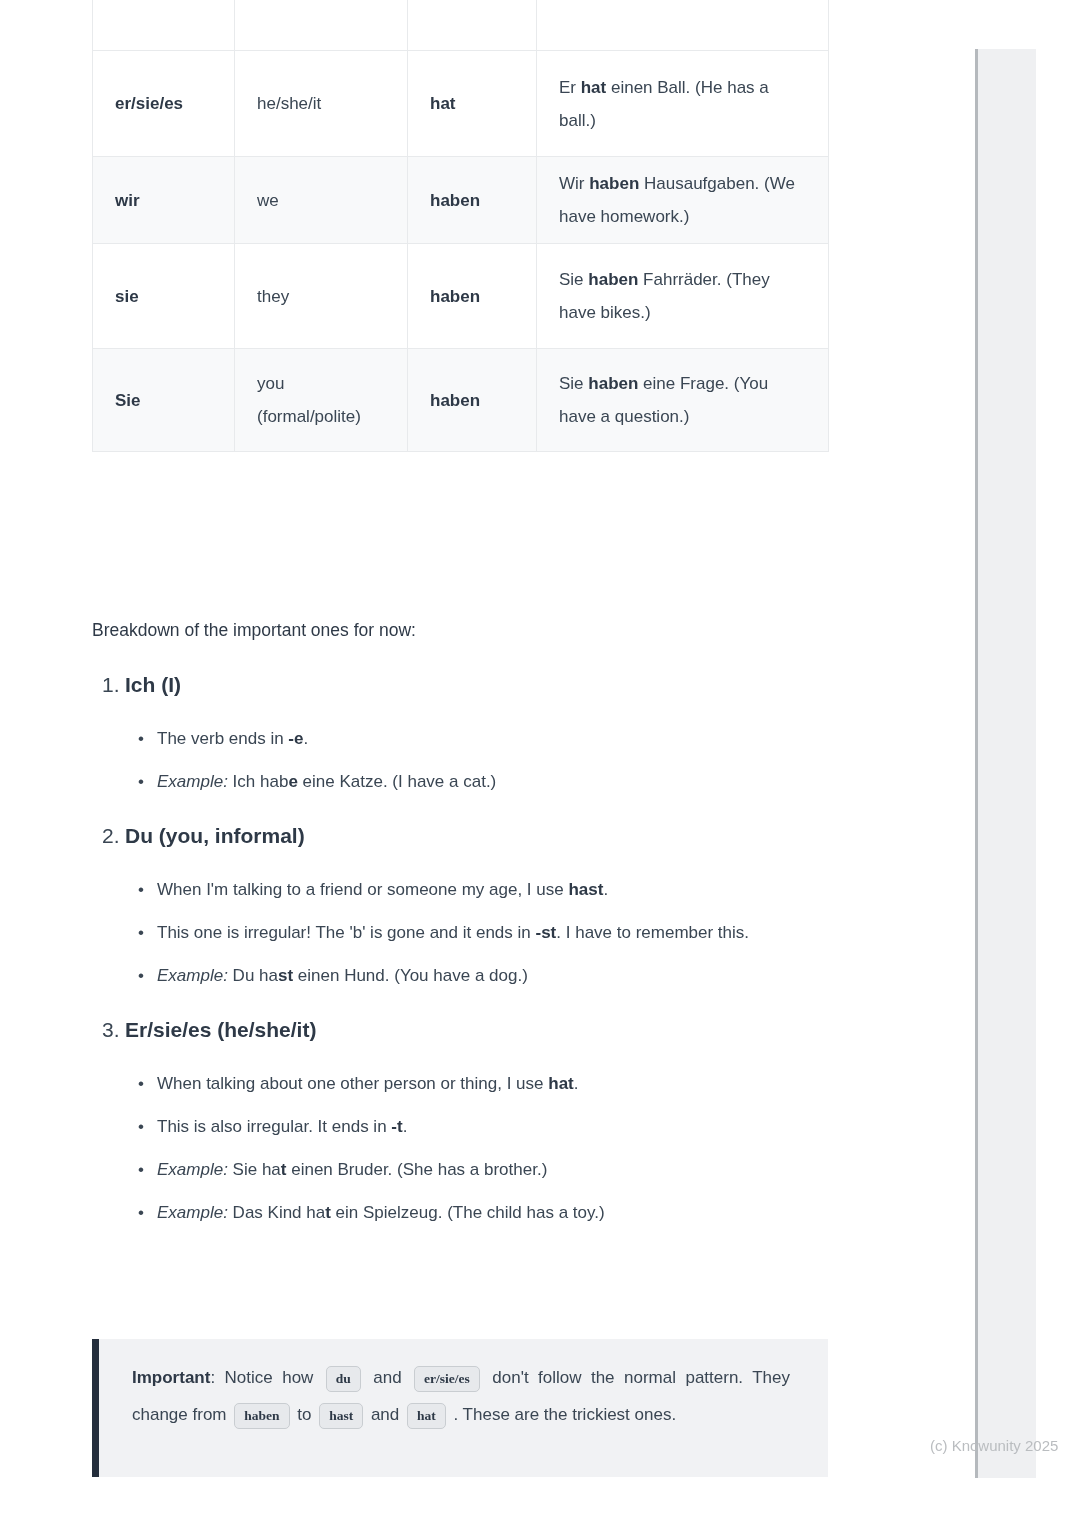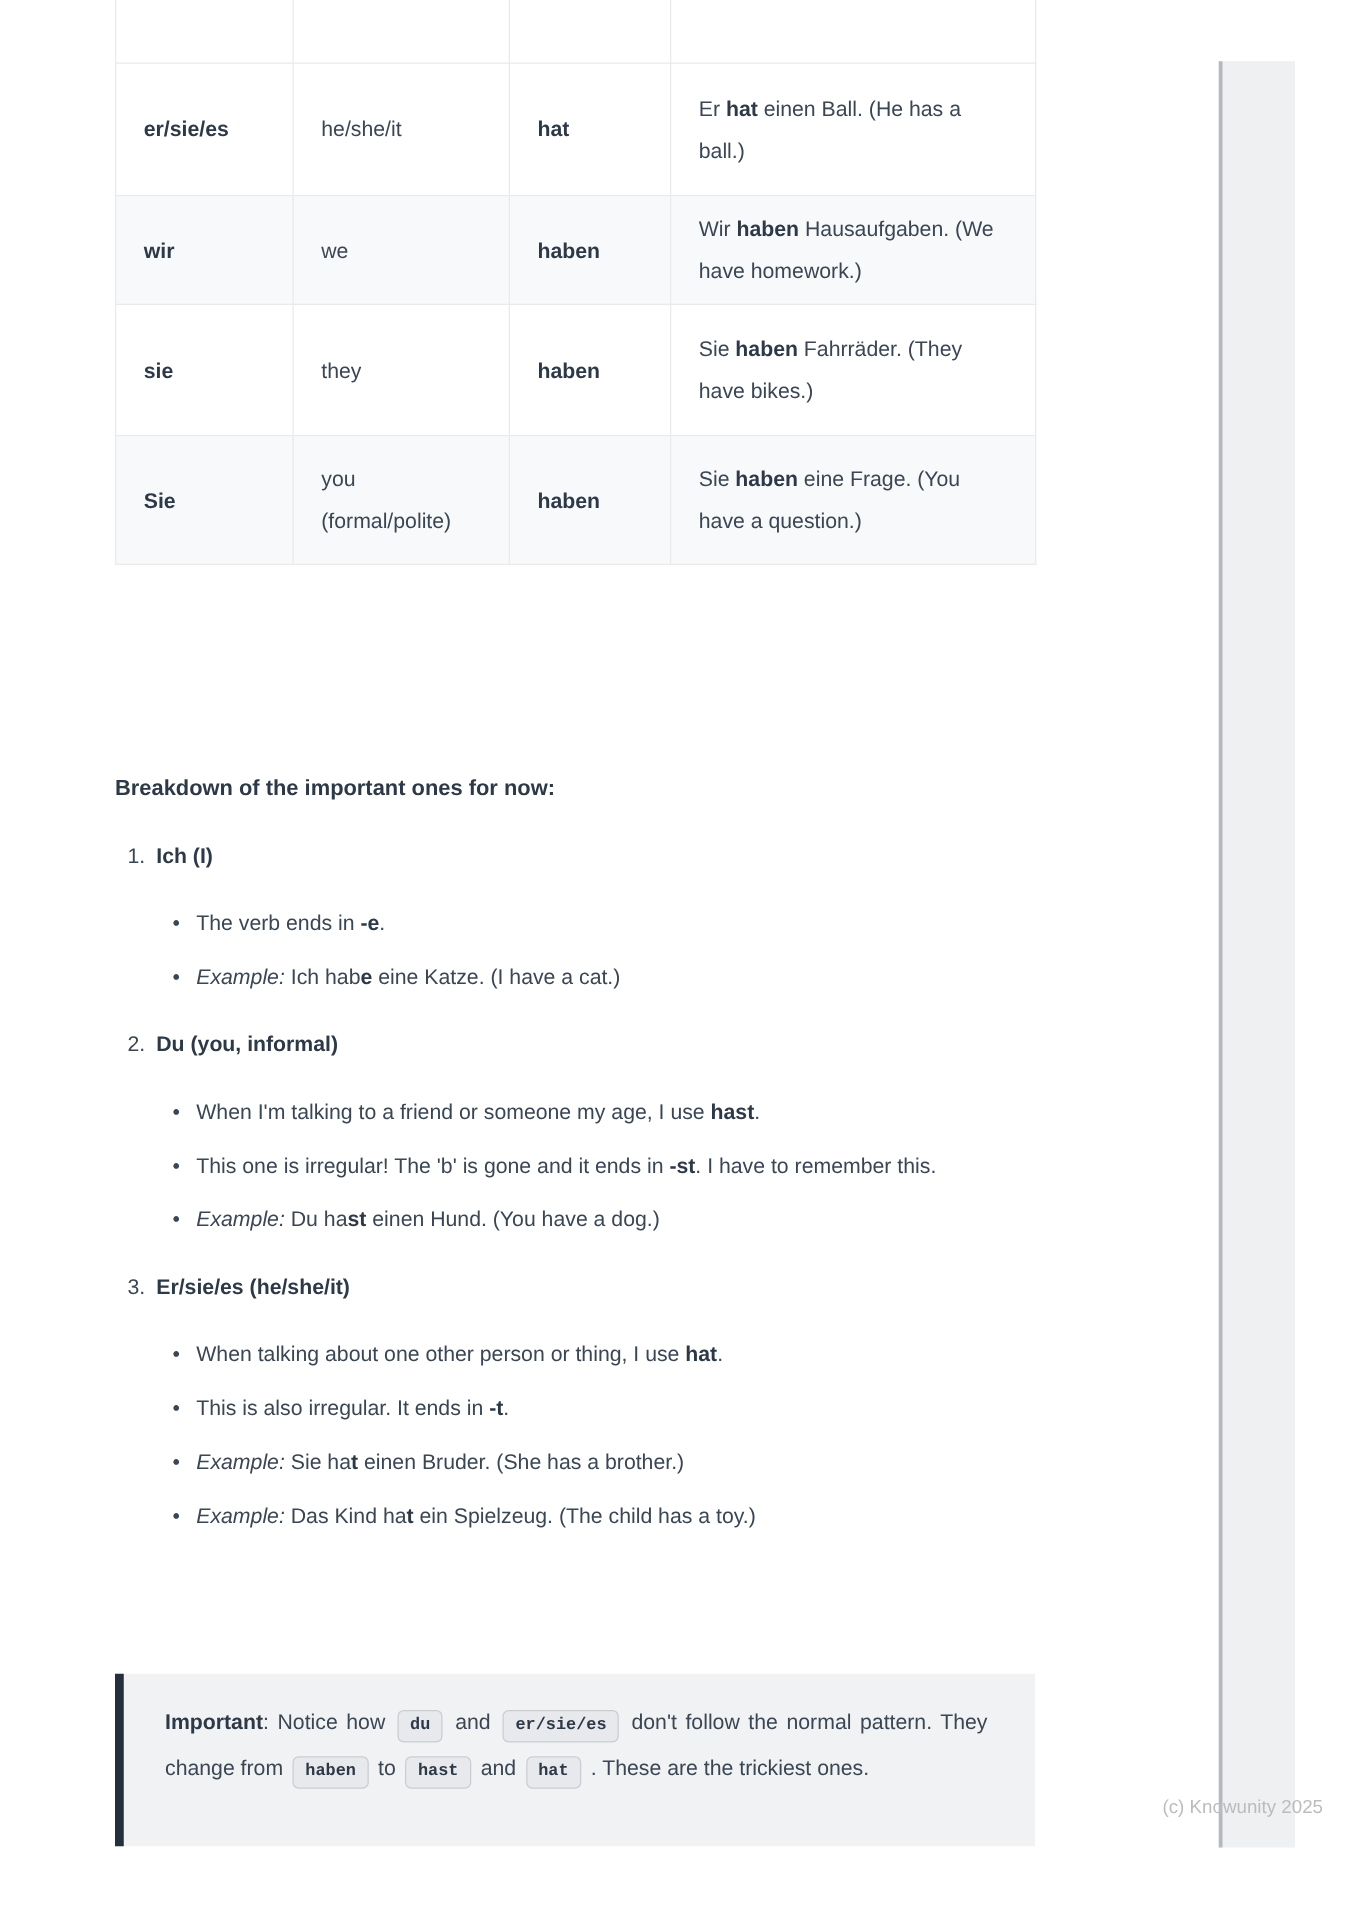--- a/index.html
+++ b/index.html
@@ -48,32 +48,32 @@
   .b { font-weight: 700; color: var(--bold-text, #2e3947); }
   .i { font-style: italic; }
 
   
   .breakdown-heading {
     position: absolute;
     left: 92px;
     top: 616px;
     margin: 0;
     font-size: 17.5px;
-    font-weight: 700;
+    font-weight: 400;
     color: var(--bold-text, #2e3947);
     line-height: 28px;
   }
   .breakdown {
     position: absolute;
     left: 92px;
     top: 669px;
     width: 736px;
   }
   .bd-title {
-    font-size: 17px;
+    font-size: 21px;
     line-height: 32px;
     padding-left: 10px;
     color: var(--bold-text, #2e3947);
   }
   .bd-num {
     display: inline-block;
     min-width: 23px;
     font-weight: 400;
     color: var(--body-text, #3a4653);
   }
@@ -111,21 +111,21 @@
     z-index: 2;
   }
   .callout-text {
     margin: 0;
     font-size: 17px;
     line-height: 37px;
     text-align: justify;
   }
   .code-badge {
     display: inline-block;
-    font-family: Liberation Mono, monospace;
+    font-family: Liberation Serif, serif;
     font-weight: 700;
     font-size: 13.5px;
     line-height: 21px;
     color: var(--bold-text, #2e3947);
     background: var(--code-badge-bg, #e7e9ec);
     border: 1px solid var(--code-badge-border, #c9cdd1);
     border-radius: 5px;
     padding: 1px 9px 2px 9px;
     margin: 0 3px;
     white-space: nowrap;

